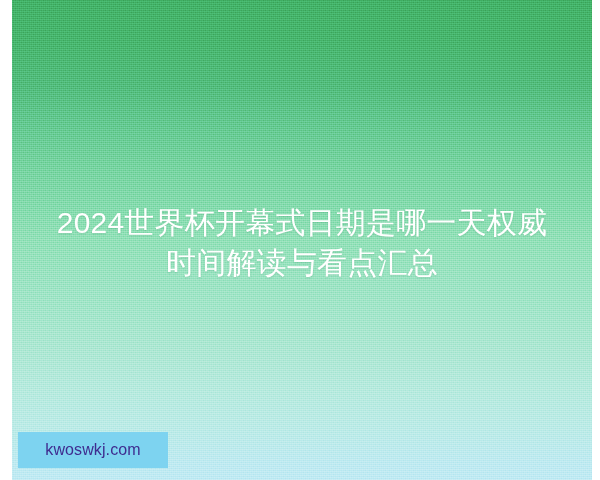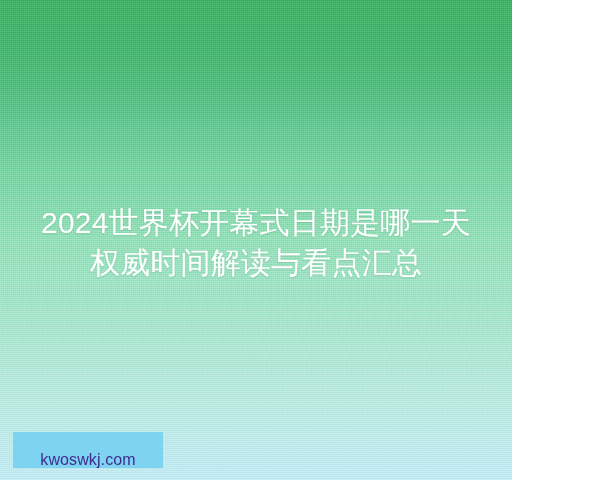--- a/index.html
+++ b/index.html
@@ -4,21 +4,21 @@
 <title>Cover Image</title>
 <style>
   html, body {
     margin: 0;
     padding: 0;
     background: #ffffff;
   }
 
   #canvas {
     position: relative;
-    width: 512px;
+    width: 580px;
     height: 480px;
     overflow: hidden;
     font-family: "Liberation Sans", "DejaVu Sans", sans-serif;
     
     background-image: linear-gradient(
       to bottom,
       #3da95e   0%,
       #41ad63   8%,
       #4bb571  18%,
       #5bc384  26%,
@@ -26,20 +26,21 @@
       #7ad8a6  44%,
       #86ddb0  50%,
       #8fe0ba  57%,
       #99e3c4  65%,
       #a4e5ce  73%,
       #aee8da  81%,
       #b4e9e4  89%,
       #b8e8f0  97%,
       #b9e8f2 100%
     );
+    margin-left: 12px;
   }
 
   
   #grain {
     position: absolute;
     inset: 0;
     pointer-events: none;
     opacity: 0.34;
     mix-blend-mode: overlay;
     background-image:
@@ -64,27 +65,27 @@
     font-weight: 300;
     line-height: 40px;
     letter-spacing: 0.2px;
     white-space: pre-wrap;
     text-shadow: 0 1px 2px rgba(40, 110, 80, 0.18);
   }
 
   
   #watermark {
     position: absolute;
-    left: 13px;
+    left: 6px;
     top: 432px;
     width: 150px;
     height: 36px;
     background: #7dd3f0;
     display: flex;
-    align-items: flex-end;
+    align-items: center;
     justify-content: center;
     box-sizing: border-box;
   }
 
   #watermark-label {
     color: #3f2c8f;
     font-size: 16px;
     font-weight: 400;
     letter-spacing: 0.1px;
     line-height: 1;

